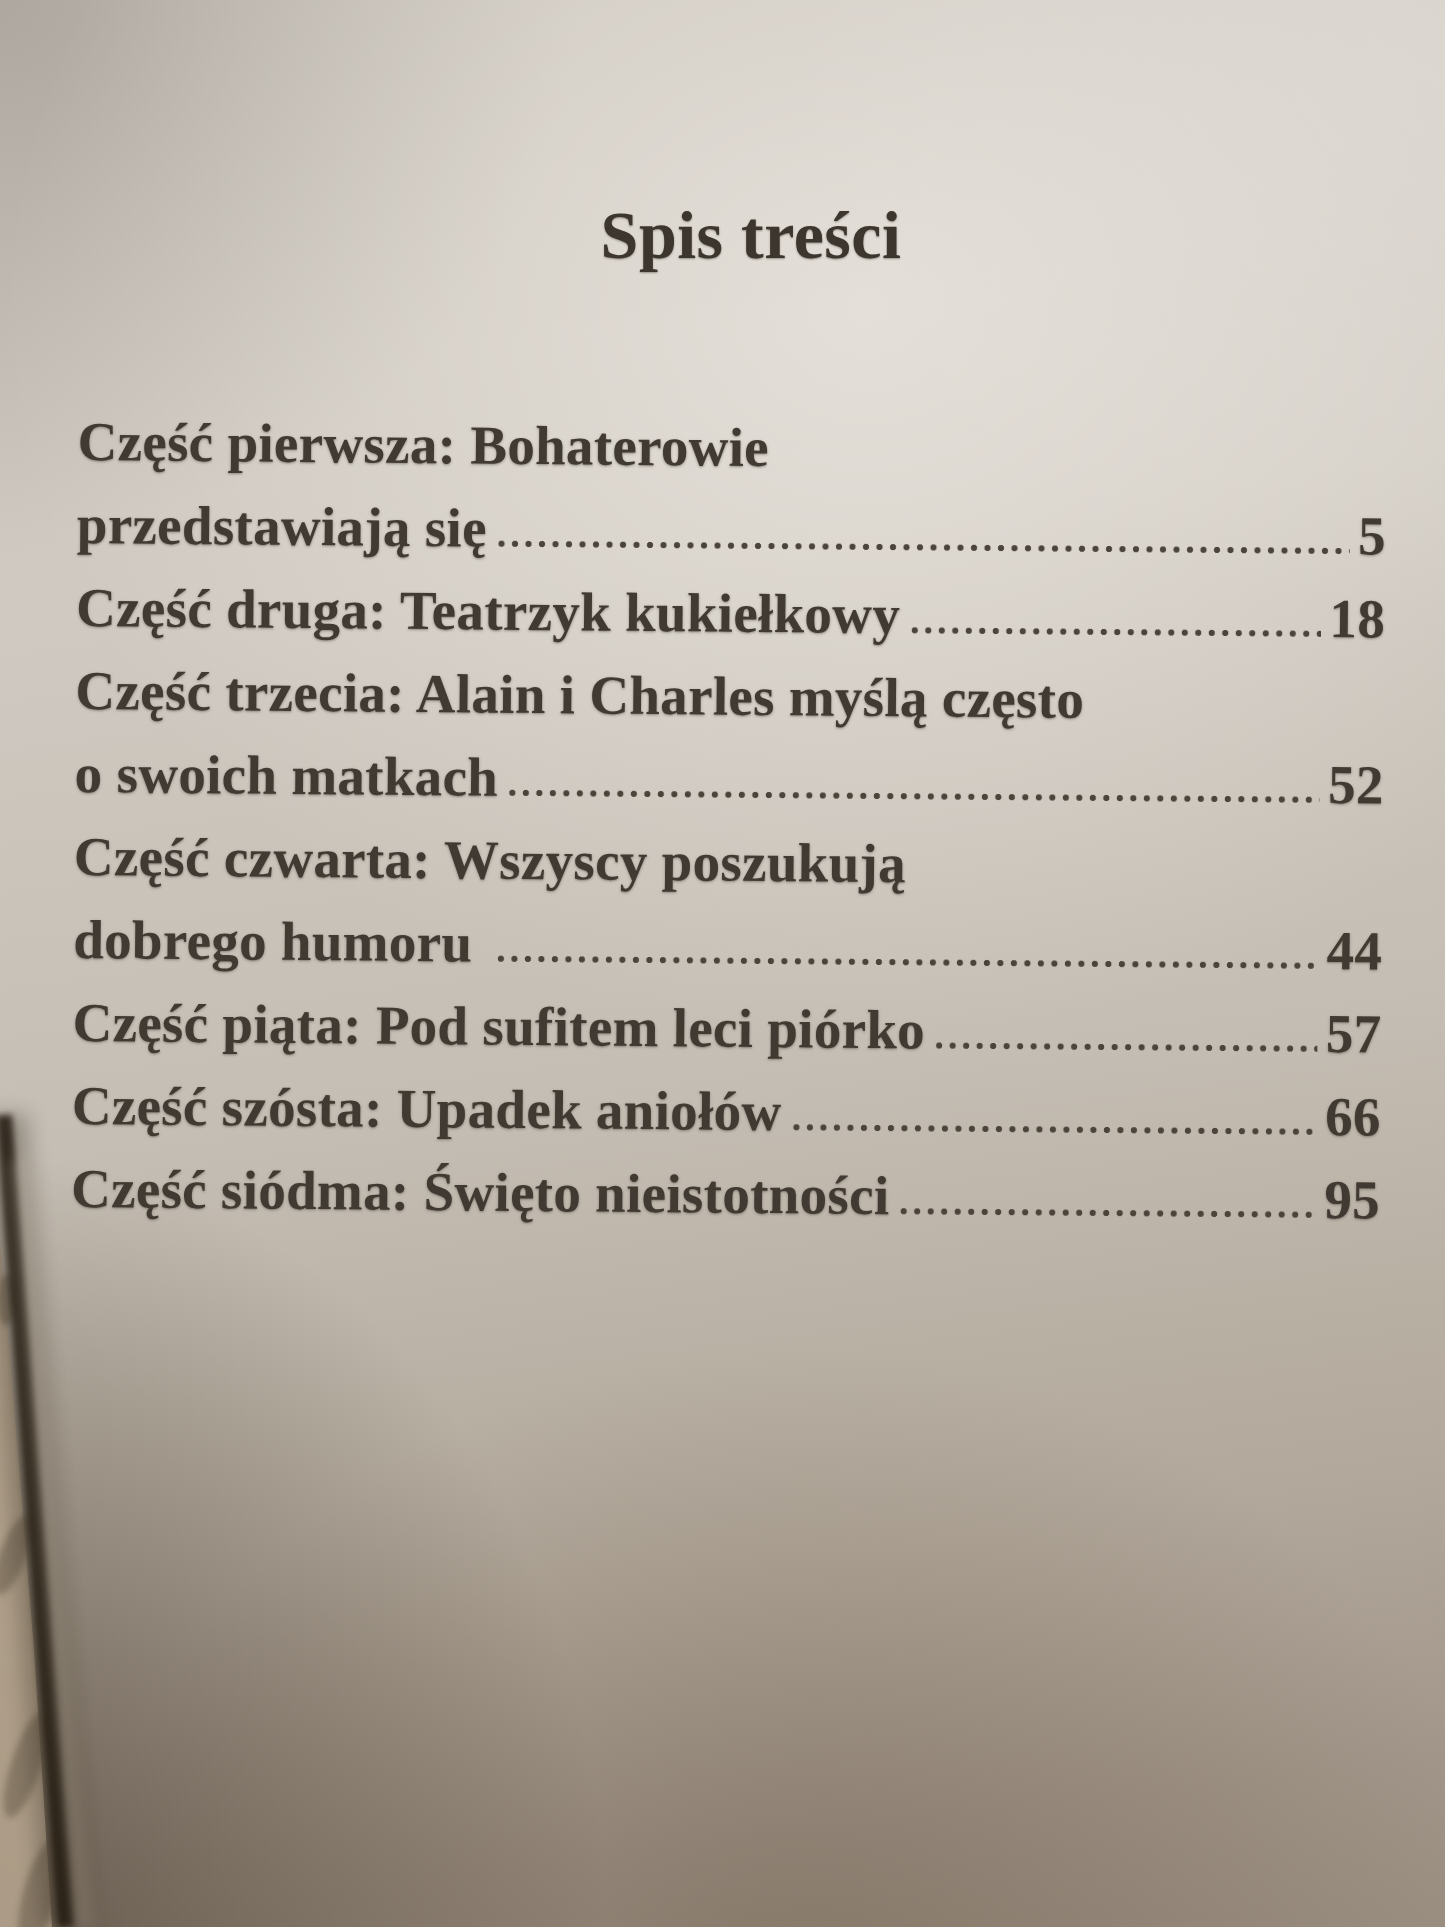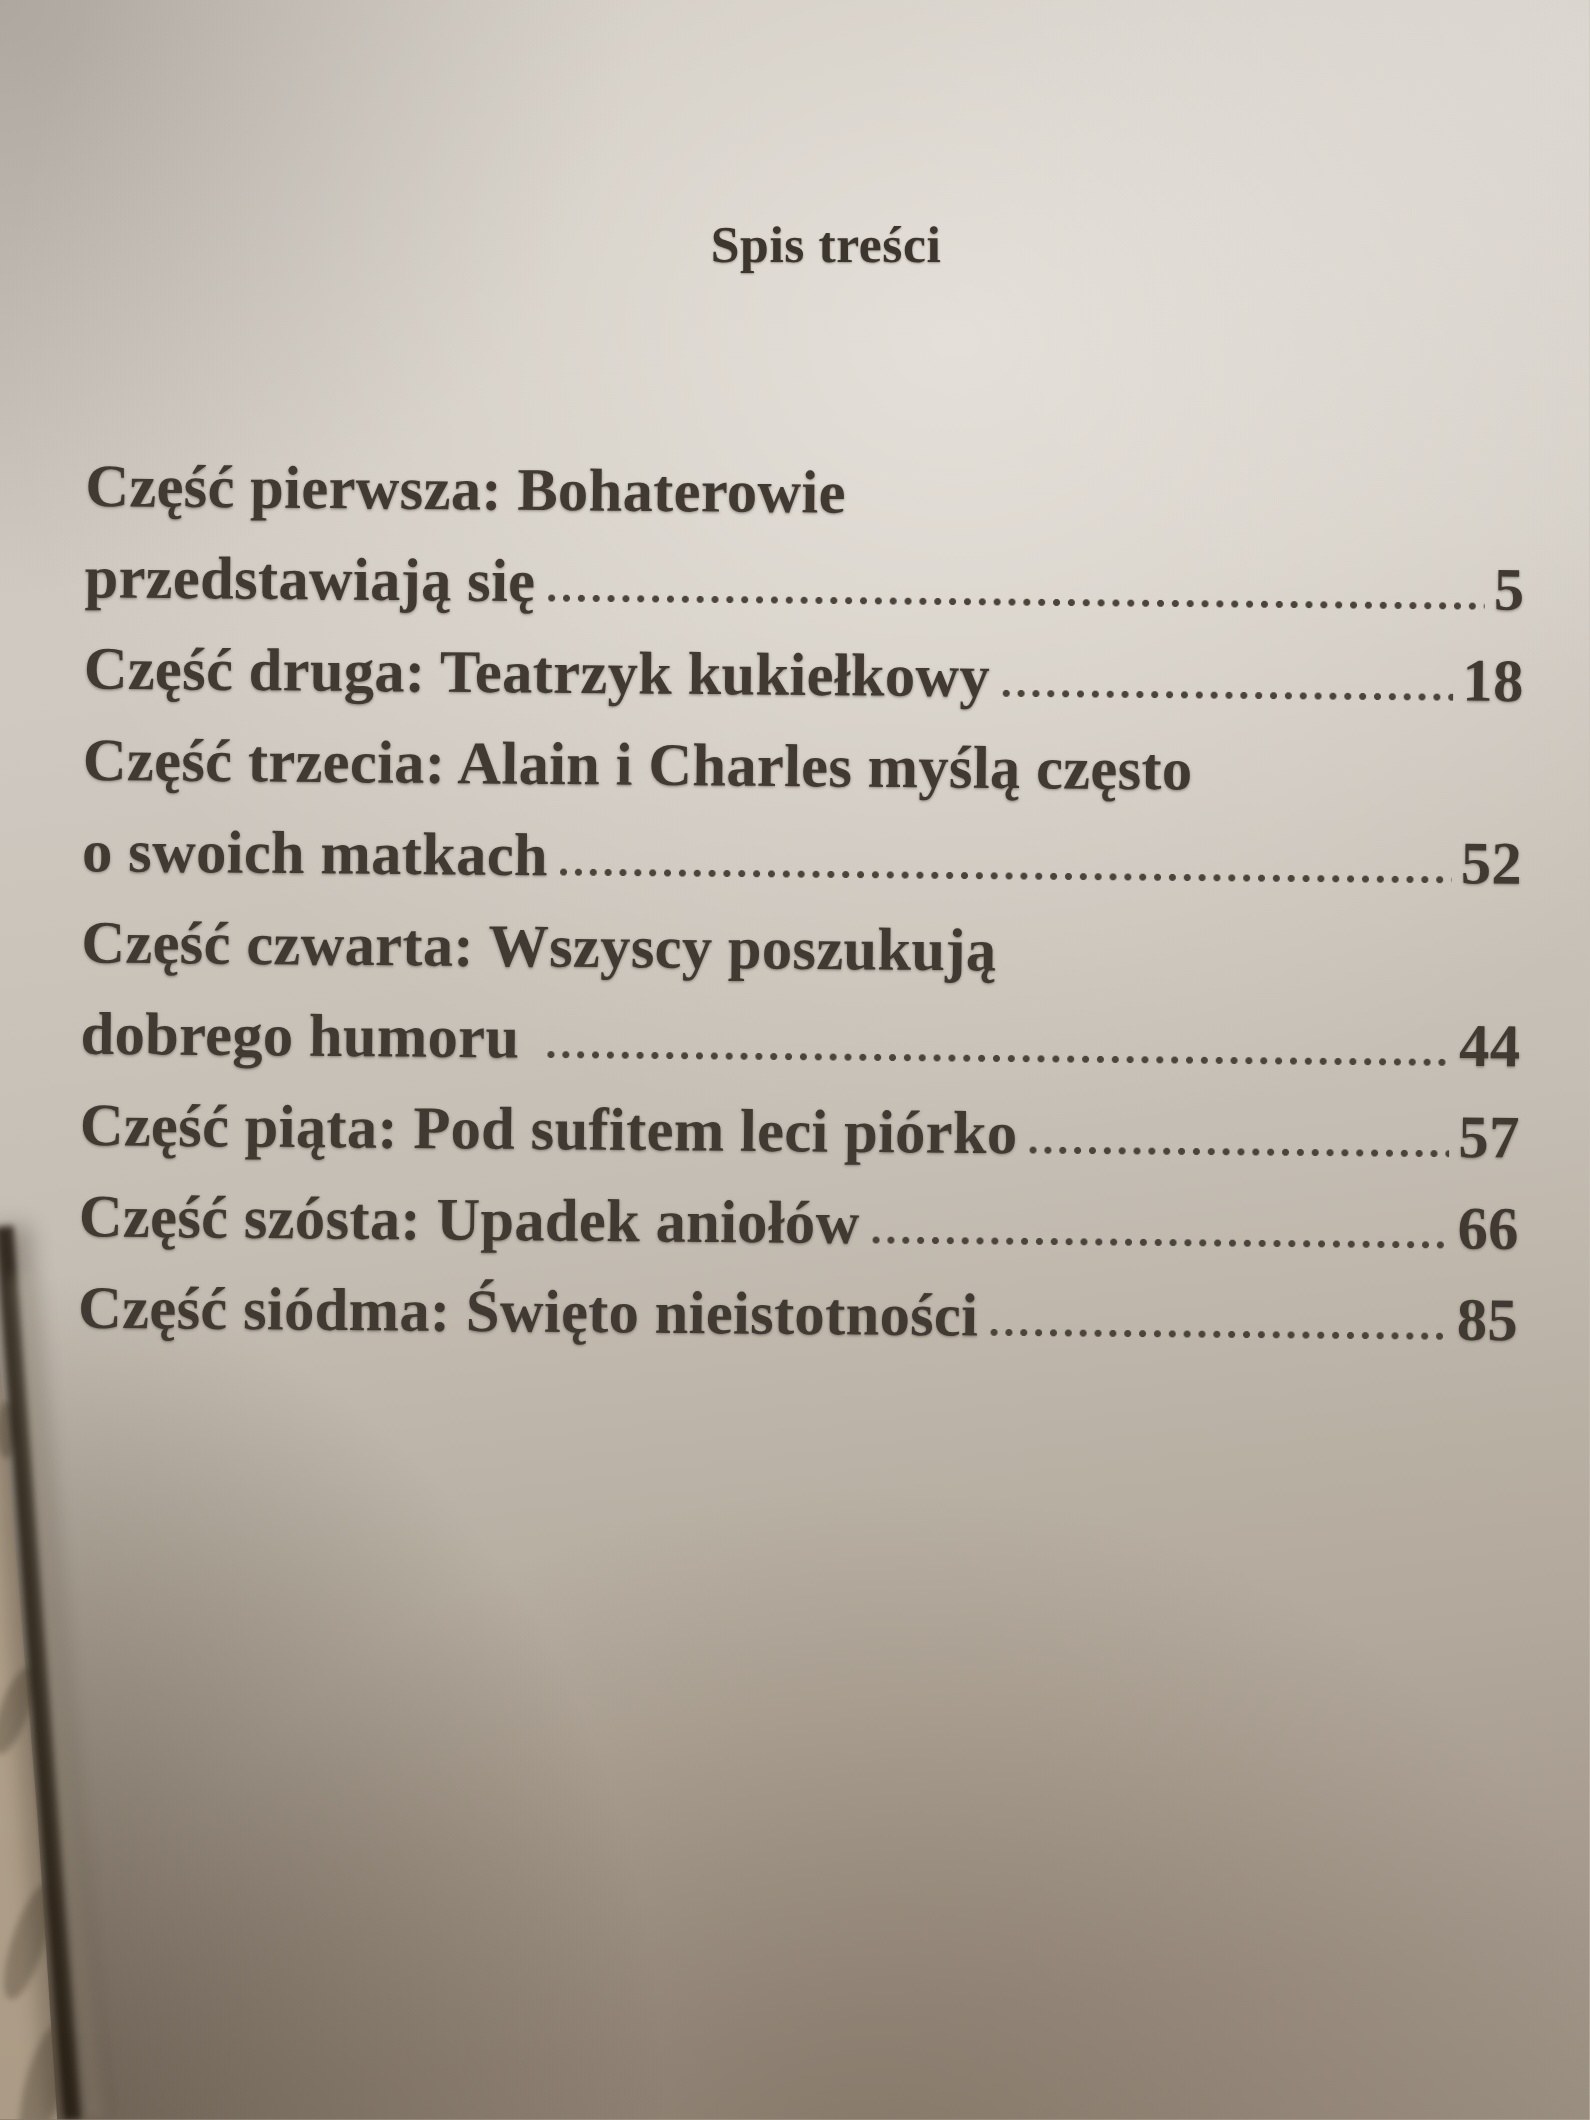--- a/index.html
+++ b/index.html
@@ -11,21 +11,21 @@
       radial-gradient(60% 38% at 60% 16%, rgba(250,246,240,0.50), rgba(250,246,240,0) 100%),
       radial-gradient(45% 30% at 100% 2%, rgba(235,232,228,0.35), rgba(235,232,228,0) 100%),
       radial-gradient(40% 28% at 0% 0%, rgba(96,90,85,0.28), rgba(96,90,85,0) 100%),
       radial-gradient(42% 40% at 0% 100%, rgba(43,32,18,0.50), rgba(43,32,18,0) 100%),
       radial-gradient(50% 34% at 55% 104%, rgba(92,76,56,0.38), rgba(92,76,56,0) 100%),
       linear-gradient(173deg, #cbc5bd 0%, #cfc9c1 30%, #c5beb4 55%, #b2a89b 78%, #a2968a 92%, #9c9083 100%);
   }
   .title{
     position:absolute;top:196px;left:57px;right:0;
     text-align:center;
-    font-size:47px;font-weight:700;color:#3c362e;
+    font-size:68px;font-weight:700;color:#3c362e;
     letter-spacing:0.5px;
     text-shadow:0 1px 2px rgba(60,54,46,0.45);
   }
   .toc{
     position:absolute;left:78px;right:58px;top:400px;
     transform:rotate(0.5deg);transform-origin:top left;
   }
   .toc-row{
     display:flex;align-items:baseline;
     height:83px;line-height:83px;
@@ -89,21 +89,21 @@
       <span class="pagenum">57</span>
     </div>
     <div class="toc-row">
       <span class="toc-text">Część szósta: Upadek aniołów</span>
       <span class="leader"></span>
       <span class="pagenum">66</span>
     </div>
     <div class="toc-row">
       <span class="toc-text">Część siódma: Święto nieistotności</span>
       <span class="leader"></span>
-      <span class="pagenum">85</span>
+      <span class="pagenum">95</span>
     </div>
   </div>
 
 <svg class="edge-svg" width="1445" height="1927" viewBox="0 0 1445 1927">
   <polygon points="0,1240 16,1430 34,1650 52,1927 0,1927" fill="#b2a28c" opacity="0.92"></polygon>
   <g fill="#6e6250" opacity="0.6">
     <ellipse class="blur-s" cx="6" cy="1300" rx="9" ry="26"></ellipse>
     <ellipse class="blur-s" cx="13" cy="1555" rx="13" ry="42" transform="rotate(20 13 1555)"></ellipse>
     <ellipse class="blur-s" cx="26" cy="1765" rx="15" ry="55" transform="rotate(18 26 1765)"></ellipse>
     <ellipse class="blur-s" cx="40" cy="1895" rx="17" ry="58" transform="rotate(15 40 1895)"></ellipse>

